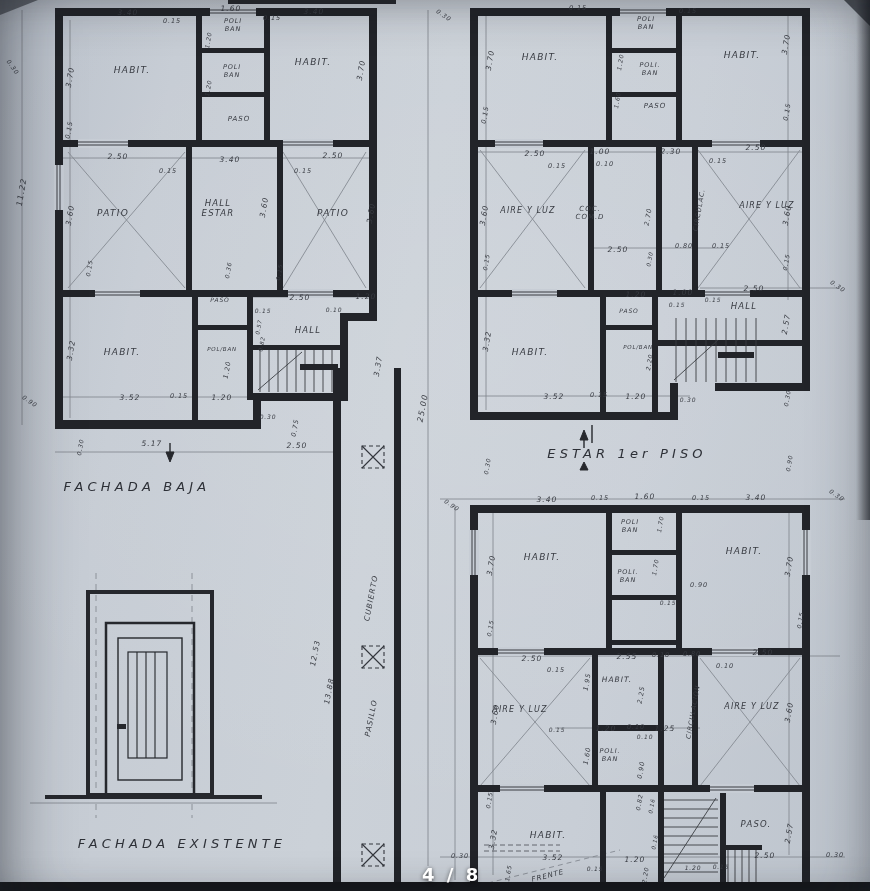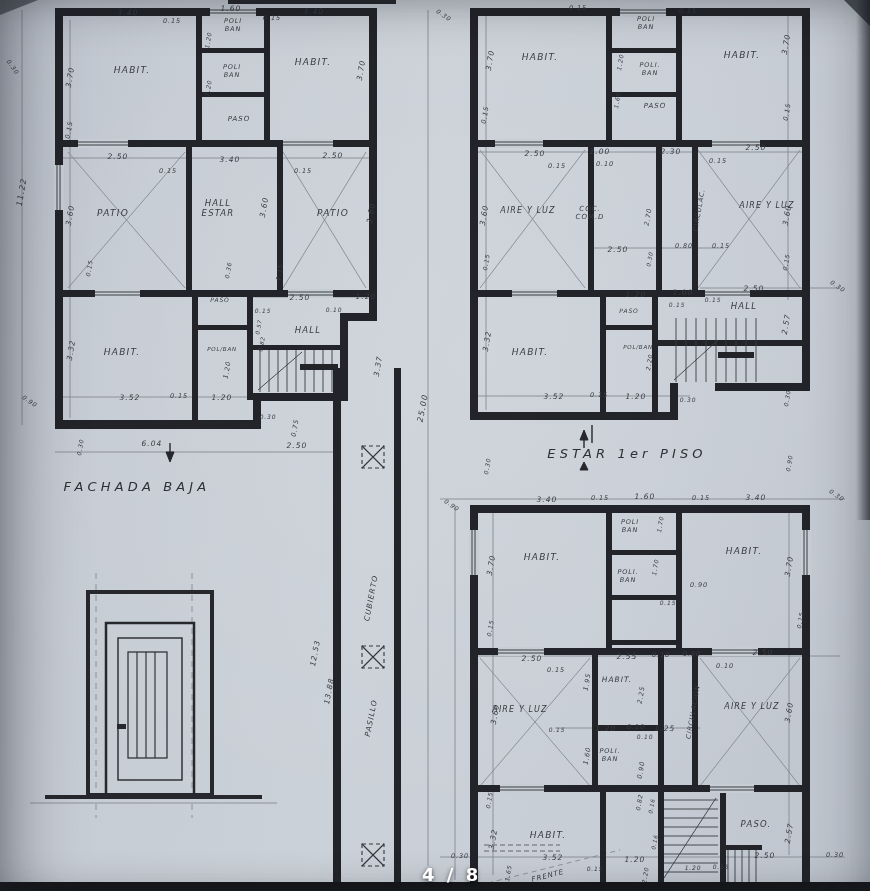--- a/index.html
+++ b/index.html
@@ -265,21 +265,21 @@
       <span class="lbl" style="left: 228px; top: 370px; font-size: 6.5px; transform: translate(-50%, -50%) rotate(-80deg);">1.20</span>
       <span class="lbl" style="left: 71px; top: 350px; font-size: 7.5px; transform: translate(-50%, -50%) rotate(-80deg);">3.32</span>
       <span class="lbl" style="left: 130px; top: 397px; font-size: 7.5px; transform: translate(-50%, -50%);">3.52</span>
       <span class="lbl" style="left: 179px; top: 397px; font-size: 6.5px; transform: translate(-50%, -50%);">0.15</span>
       <span class="lbl" style="left: 222px; top: 397px; font-size: 7.5px; transform: translate(-50%, -50%);">1.20</span>
       <span class="lbl" style="left: 268px; top: 417px; font-size: 6px; transform: translate(-50%, -50%);">0.30</span>
       <span class="lbl" style="left: 296px; top: 428px; font-size: 6.5px; transform: translate(-50%, -50%) rotate(-80deg);">0.75</span>
       <span class="lbl" style="left: 378px; top: 366px; font-size: 7.5px; transform: translate(-50%, -50%) rotate(-80deg);">3.37</span>
       <span class="lbl" style="left: 30px; top: 401px; font-size: 6px; transform: translate(-50%, -50%) rotate(35deg);">0.90</span>
       <span class="lbl" style="left: 80px; top: 447px; font-size: 6px; transform: translate(-50%, -50%) rotate(-80deg);">0.30</span>
-      <span class="lbl" style="left: 152px; top: 443px; font-size: 7.5px; transform: translate(-50%, -50%);">6.04</span>
+      <span class="lbl" style="left: 152px; top: 443px; font-size: 7.5px; transform: translate(-50%, -50%);">5.17</span>
       <span class="lbl" style="left: 297px; top: 445px; font-size: 7.5px; transform: translate(-50%, -50%);">2.50</span>
     </div>
   <div>
       <span class="lbl" style="left: 540px; top: 57px; font-size: 9px; transform: translate(-50%, -50%);">HABIT.</span>
       <span class="lbl" style="left: 646px; top: 24px; font-size: 6.5px; transform: translate(-50%, -50%);">POLI
 BAN</span>
       <span class="lbl" style="left: 650px; top: 70px; font-size: 6.5px; transform: translate(-50%, -50%);">POLI.
 BAN</span>
       <span class="lbl" style="left: 655px; top: 106px; font-size: 7px; transform: translate(-50%, -50%);">PASO</span>
       <span class="lbl" style="left: 742px; top: 55px; font-size: 9px; transform: translate(-50%, -50%);">HABIT.</span>
@@ -407,20 +407,21 @@
   <div>
       <span class="lbl" style="left: 371px; top: 598px; font-size: 7.5px; transform: translate(-50%, -50%) rotate(-79deg);">CUBIERTO</span>
       <span class="lbl" style="left: 371px; top: 718px; font-size: 7.5px; transform: translate(-50%, -50%) rotate(-79deg);">PASILLO</span>
       <span class="lbl" style="left: 423px; top: 408px; font-size: 8px; transform: translate(-50%, -50%) rotate(-79deg);">25.00</span>
       <span class="lbl" style="left: 315px; top: 653px; font-size: 7.5px; transform: translate(-50%, -50%) rotate(-79deg);">12.53</span>
       <span class="lbl" style="left: 329px; top: 691px; font-size: 7.5px; transform: translate(-50%, -50%) rotate(-79deg);">13.88</span>
     </div>
 
   <span class="title-label" style="left:137px;top:486px">FACHADA BAJA</span>
   <span class="title-label" style="left:627px;top:453px">ESTAR 1er PISO</span>
+  <span class="title-label" style="left:182px;top:843px">FACHADA EXISTENTE</span>
 
   <div class="edge-topline"></div>
   <div class="corner-tl"></div>
   <div class="corner-tr"></div>
   <div class="edge-right"></div>
   <div class="edge-bottom"></div>
   <div class="vignette"></div>
 
   <div class="page-indicator">4 / 8</div>
 </div>

